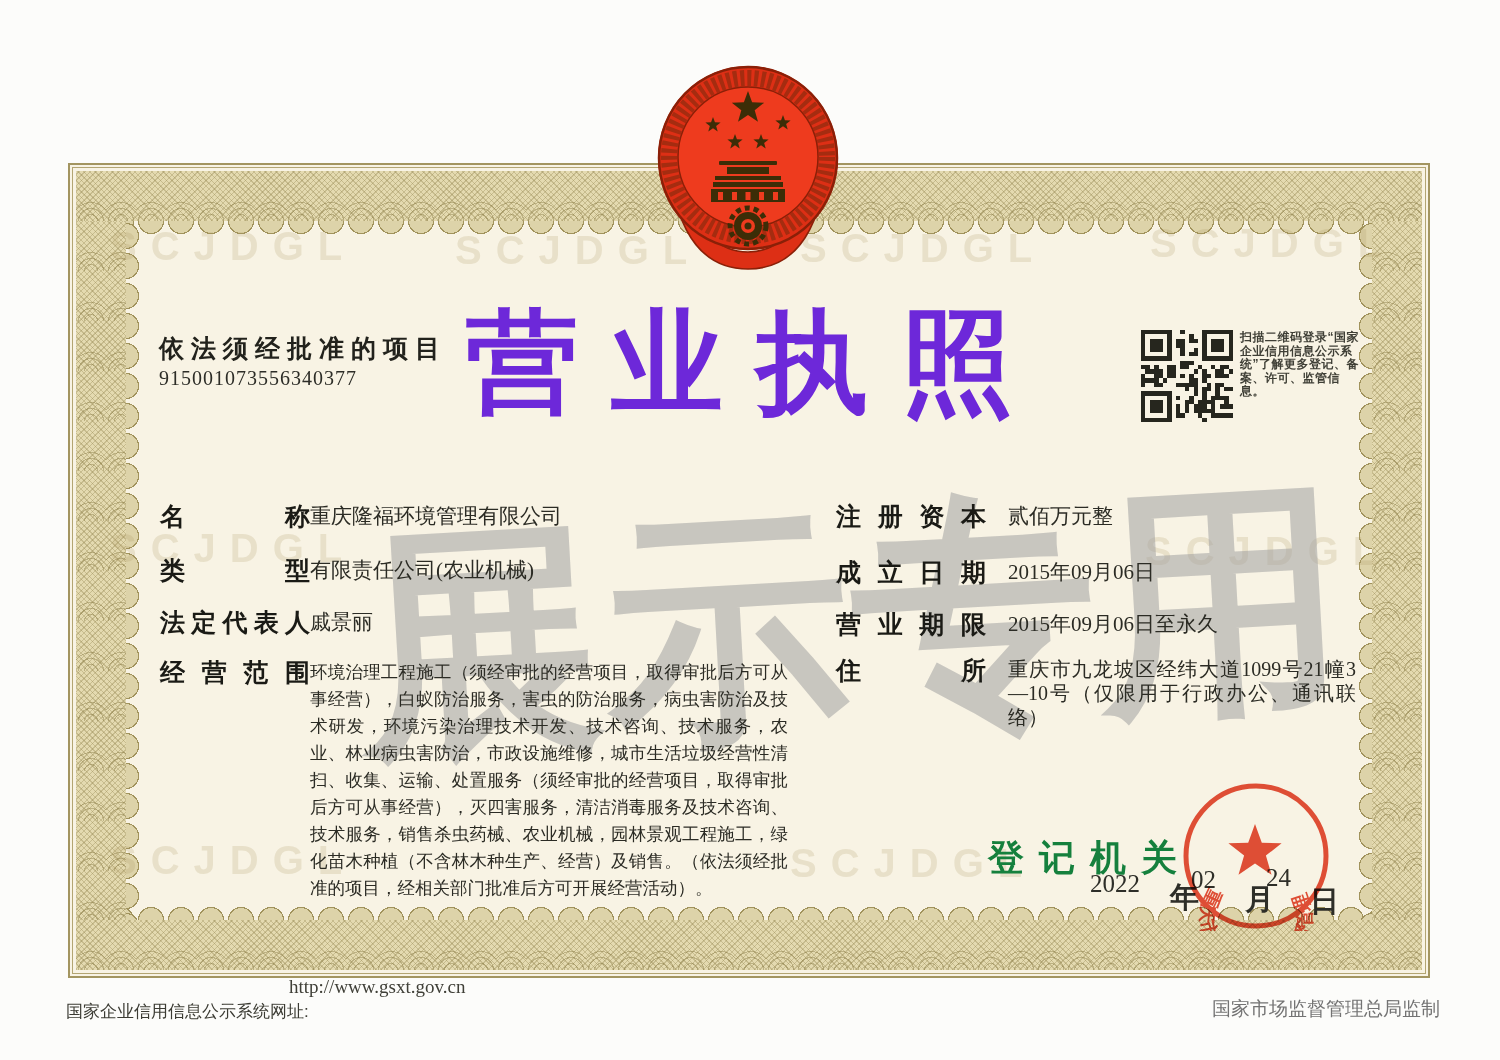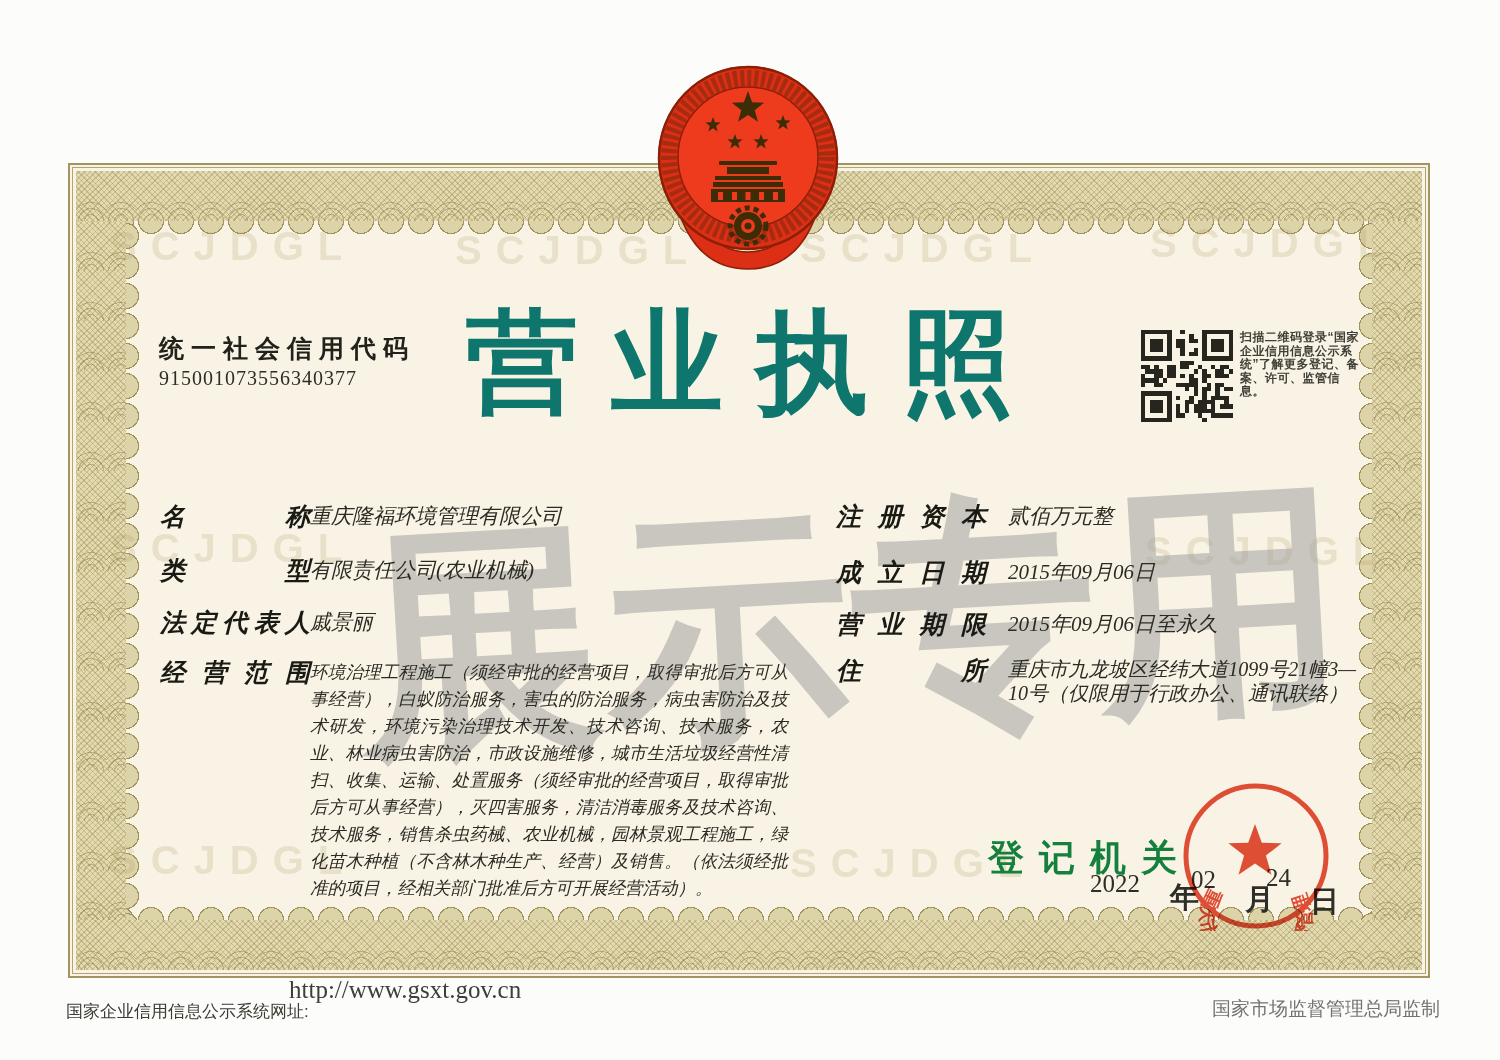--- a/index.html
+++ b/index.html
@@ -37,35 +37,35 @@
   
   .ghost { position:absolute; font-weight:bold; font-size:40px; letter-spacing:14px;
            color:rgba(168,152,96,.20); z-index:2; white-space:nowrap;text-align:center; }
 
   
   .hdr-label { position:absolute; left:159px; top:332px; font-size:25px; font-weight:bold;
                letter-spacing:7px; color:#22221c; z-index:3; white-space:nowrap; }
   .hdr-code  { position:absolute; left:159px; top:367px; font-size:20px; letter-spacing:1px;
                font-family:"Liberation Serif", serif; color:#2d2d27; z-index:3; }
   .title { position:absolute; left:466px; top:303px; font-size:112px; line-height:1.08;
-           font-weight:bold; letter-spacing:33px; color:#0f766e; z-index:3; white-space:nowrap; }
+           font-weight:bold; letter-spacing:33px; color:#6d28d9; z-index:3; white-space:nowrap; }
   .qr { position:absolute; left:1141px; top:330px; width:92px; height:92px; z-index:3; }
   .qr-caption { position:absolute; left:1240px; top:331px; width:124px; font-size:12px;
                 line-height:13.6px; font-weight:600; color:#3f3f36; z-index:3; letter-spacing:.5px; }
 
   
   .emblem { position:absolute; left:655px; top:62px; width:186px; height:212px; z-index:5; }
 
   
   .wm { position:absolute; left:358px; top:500px; font-size:245px; line-height:1; font-weight:bold;
         letter-spacing:2px; color:rgba(160,160,160,.55); transform:rotate(-3.2deg);
         transform-origin:center; z-index:2; white-space:nowrap; }
 
   
-  .row { position:absolute; display:flex; align-items:flex-start; z-index:3;font-style:italic; }
+  .row { position:absolute; display:flex; align-items:flex-start; z-index:3; }
   .flabel { flex:none; display:inline-block; width:150px; font-size:25px; font-weight:bold;
             color:#1a1a15; text-align:justify; text-align-last:justify; }
   .fvalue { font-family:"Liberation Serif", serif; font-size:21px;
             color:#2b2b24; padding-top:2px; white-space:nowrap; }
   .rrow .fvalue { margin-left:22px; }
   .fvalue.wrap { white-space:normal; text-align:justify; padding-top:3px; }
   .scope { width:478px; font-size:17.5px; line-height:27px; }
   .addr  { width:348px; font-size:20px;  line-height:24px; }
 
   
@@ -80,21 +80,21 @@
   .d-month { left:106px; top:6px; }
   .d-munit { left:160px; top:20px; }
   .d-day   { left:181px; top:4px; }
   .d-dunit { left:225px; top:22px; }
 
   .seal { position:absolute; left:1181px; top:781px; width:150px; height:150px; z-index:6;
           opacity:.88; mix-blend-mode:multiply; }
 
   
   .ft-label { position:absolute; left:66px; top:1000px; font-size:17px; color:#3b3b33; z-index:4; }
-  .ft-url   { position:absolute; left:289px; top:976px; font-size:25px; color:#3f3f37;
+  .ft-url   { position:absolute; left:289px; top:976px; font-size:19px; color:#3f3f37;
               font-family:"Liberation Serif", serif; z-index:4; }
   .ft-pub   { position:absolute; left:1212px; top:996px; font-size:19px; color:#737373; z-index:4; }
 </style>
 </head>
 <body>
 
 <div class="page">
 
   <div class="cert">
     <div class="band band-top"></div>
@@ -136,21 +136,21 @@
       <rect x="90.5" y="130" width="5" height="8"></rect>
         <rect x="104" y="130" width="5" height="8"></rect>
       <rect x="118" y="130" width="5" height="8"></rect>
     </g>
     <circle cx="93" cy="164" r="18" fill="none" stroke="#3c2d07" stroke-width="5" stroke-dasharray="5 4"></circle>
     <circle cx="93" cy="164" r="14" fill="#3c2d07"></circle>
     <circle cx="93" cy="164" r="7" fill="#ee3b1e"></circle>
     <circle cx="93" cy="164" r="3.5" fill="#3c2d07"></circle>
   </svg>
 
-  <div class="hdr-label">统一社会信用代码</div>
+  <div class="hdr-label">依法须经批准的项目</div>
   <div class="hdr-code">915001073556340377</div>
   <div class="title">营业执照</div>
 
   <svg class="qr" viewBox="0 0 21 21" style="shape-rendering:crispEdges">
       <rect x="0" y="0" width="7" height="7" fill="#26261e"></rect>
       <rect x="1" y="1" width="5" height="5" fill="#f8f3e4"></rect>
       <rect x="2" y="2" width="3" height="3" fill="#26261e"></rect>
       <rect x="14" y="0" width="7" height="7" fill="#26261e"></rect>
       <rect x="15" y="1" width="5" height="5" fill="#f8f3e4"></rect>
       <rect x="16" y="2" width="3" height="3" fill="#26261e"></rect>

